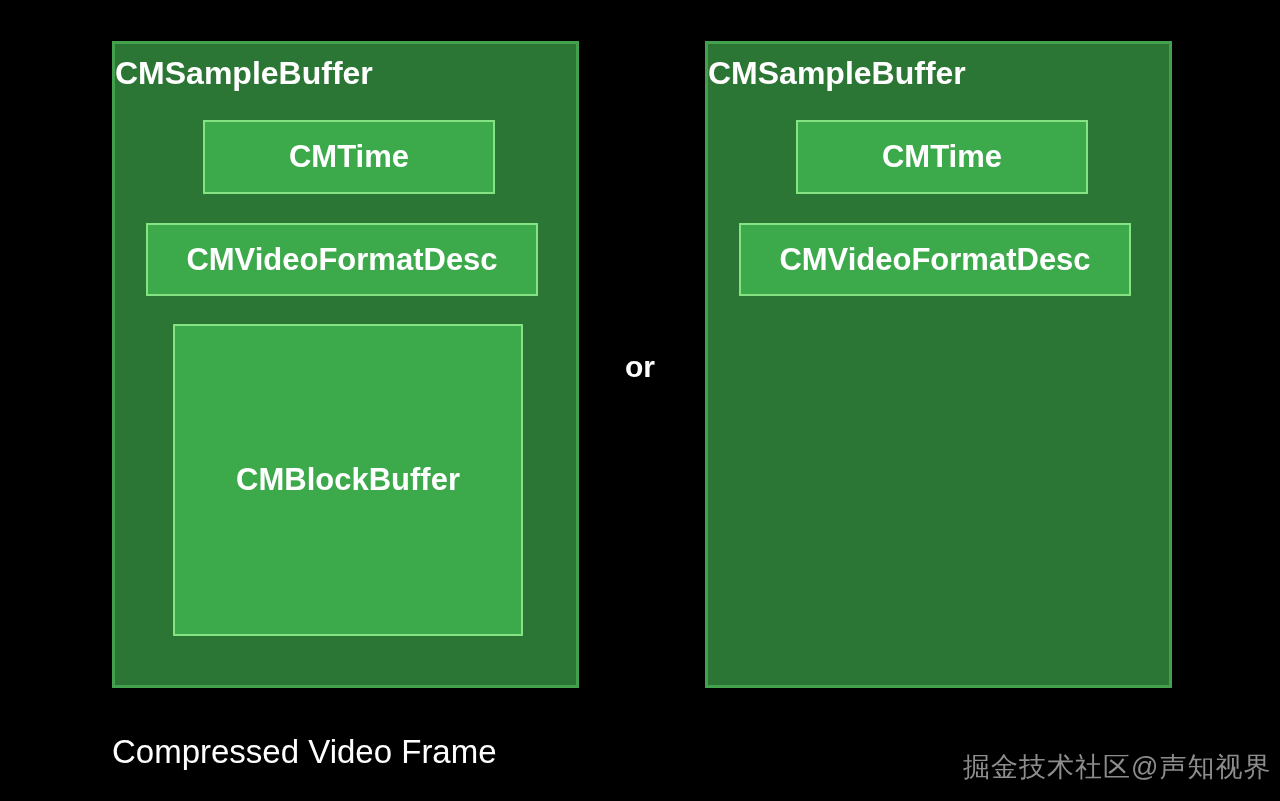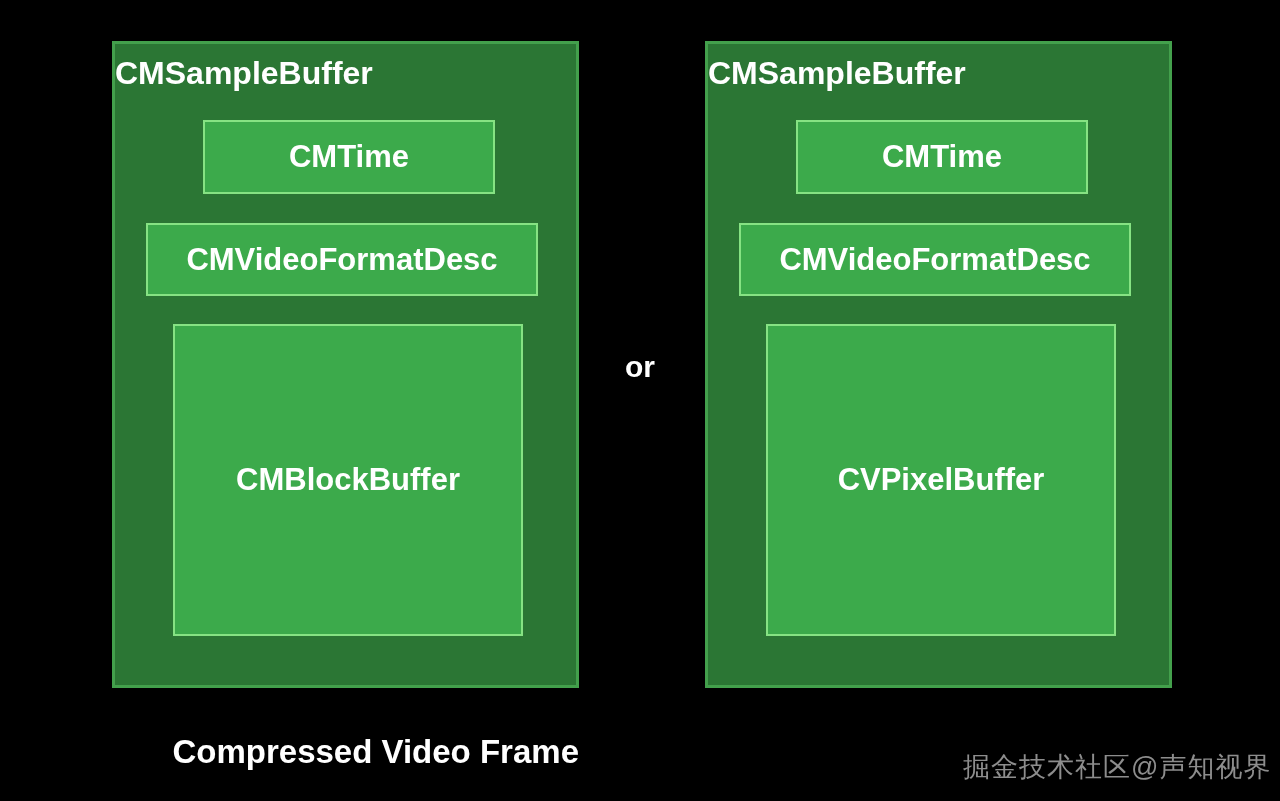--- a/index.html
+++ b/index.html
@@ -69,24 +69,24 @@
     text-align:center;
     color:var(--text);
     font-size:30px;
     font-weight:600;
     line-height:60px;
   }
   .caption{
     position:absolute;
     top:731px;
     width:467px;
-    text-align:right;
+    text-align:left;
     color:var(--text);
     font-size:33px;
-    font-weight:700;
+    font-weight:400;
     line-height:42px;
   }
   .caption.left{left:112px;}
   .caption.right{left:705px;}
   .watermark{
     position:absolute;
     left:963px;
     top:749px;
     width:310px;
     color:var(--watermark-text);
@@ -109,20 +109,19 @@
     <div class="inner-box cmvfd">CMVideoFormatDesc</div>
     <div class="inner-box big">CMBlockBuffer</div>
   </section>
 
   <div class="or-label">or</div>
 
   <section class="outer-box right">
     <div class="sb-title">CMSampleBuffer</div>
     <div class="inner-box cmtime">CMTime</div>
     <div class="inner-box cmvfd">CMVideoFormatDesc</div>
-    <div class="inner-box big">CVPixelBuffer</div>
   </section>
 
   <div class="caption left">Compressed Video Frame</div>
 
   <div class="watermark">掘金技术社区@声知视界</div>
 
 </div>
 
 </body></html>

